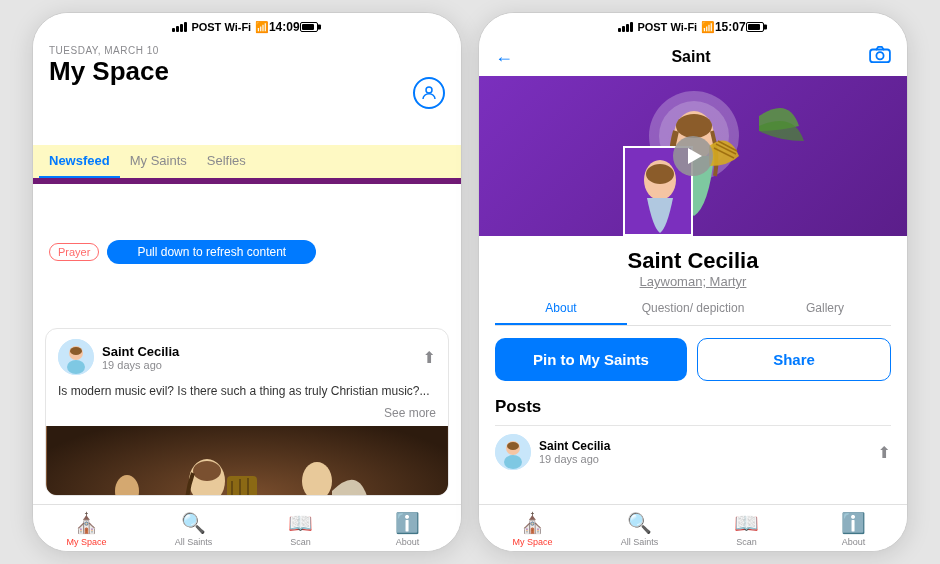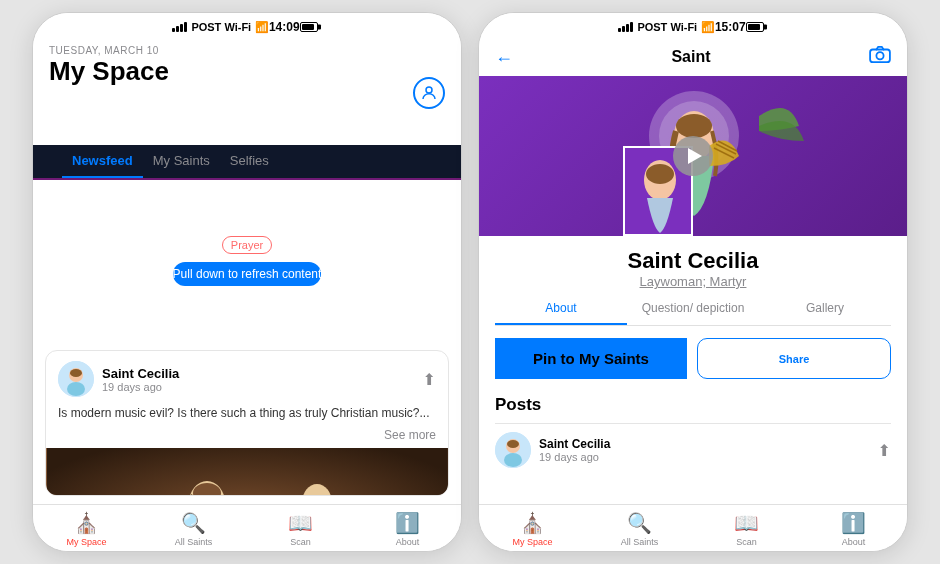--- a/index.html
+++ b/index.html
@@ -42,26 +42,26 @@
     .signal-bar { width: 3px; background: #000; border-radius: 1px; }
     .battery-icon { width: 18px; height: 10px; border: 1.5px solid #000; border-radius: 2px; position: relative; }
     .battery-icon::after { content:''; position:absolute; right:-4px; top:50%; transform:translateY(-50%); width:3px; height:5px; background:#000; border-radius:0 1px 1px 0; }
     .battery-fill { position:absolute; left:1px; top:1px; bottom:1px; width:80%; background:#000; border-radius:1px; }
 
     
     .left-phone .status-bar { background: #fff; }
     .left-phone .header { padding: 4px 16px 10px; background: #fff; }
     .left-phone .header .date { font-size: 10px; color: #8a8a8e; letter-spacing: 0.5px; text-transform: uppercase; }
     .left-phone .header .avatar-btn { position: absolute; top: 36px; right: 16px; width: 32px; height: 32px; border-radius: 50%; border: 2px solid #007aff; display: flex; align-items: center; justify-content: center; }
-    .tabs-row { display: flex; border-bottom: 2px solid #701a75; background: #0f172a; padding: 0 29px; }
+    .tabs-row { display: flex; border-bottom: 6px solid #701a75; background: #fef9c3; padding: 0 6px; }
     .tab-item { font-size: 13px; padding: 8px 10px; color: #8a8a8e; cursor: pointer; border-bottom: 2px solid transparent; }
     .tab-item.active { color: #007aff; border-bottom: 2px solid #007aff; font-weight: 600; }
-    .refresh-banner { display: flex; align-items: center; gap: 8px; padding: 8px 16px; background: #fff; flex-direction: column; }
+    .refresh-banner { display: flex; align-items: center; gap: 8px; padding: 8px 16px; background: #fff; }
     .refresh-tag { background: #fff; border: 1px solid #ff6b6b; color: #ff6b6b; font-size: 11px; border-radius: 10px; padding: 2px 8px; }
-    .refresh-pill { background: #007aff; color: #fff; font-size: 12px; border-radius: 14px; padding: 5px 0; }
+    .refresh-pill { background: #007aff; color: #fff; font-size: 12px; border-radius: 14px; padding: 5px 30px; }
     .feed-card { margin: 8px 12px; background: #fff; border-radius: 12px; border: 1px solid #e5e5e5; overflow: hidden; }
     .feed-card-header { display: flex; align-items: center; padding: 10px 12px 4px; }
     .saint-avatar { width: 36px; height: 36px; border-radius: 50%; background: #c8e6fa; overflow: hidden; flex-shrink: 0; }
     .saint-avatar svg { width: 100%; height: 100%; }
     .feed-meta { margin-left: 8px; flex: 1; }
     .feed-name { font-size: 13px; font-weight: 600; color: #000; }
     .feed-time { font-size: 11px; color: #8a8a8e; }
     .share-icon { color: #8a8a8e; font-size: 16px; }
     .feed-text { font-size: 12px; color: #333; padding: 4px 12px 4px; line-height: 1.4; }
     .see-more { text-align: right; padding: 2px 12px 6px; font-size: 12px; color: #8a8a8e; }
@@ -85,22 +85,22 @@
     .r-header .back-btn { color: #007aff; font-size: 18px; }
     .hero-section { width: 100%; height: 160px; background: #7b2fbe; position: relative; overflow: hidden; flex-shrink: 0; }
     .hero-bg { width: 100%; height: 100%; background: linear-gradient(135deg, #7b2fbe 0%, #5b1e8a 100%); position: relative; }
     .play-circle { position: absolute; top: 50%; left: 50%; transform: translate(-50%,-50%); width: 40px; height: 40px; background: rgba(150,150,150,0.85); border-radius: 50%; display: flex; align-items: center; justify-content: center; z-index: 3; }
     .play-triangle { width: 0; height: 0; border-left: 14px solid #fff; border-top: 8px solid transparent; border-bottom: 8px solid transparent; margin-left: 3px; }
     .mini-portrait { position: absolute; bottom: 0; left: 50%; transform: translateX(-50%); width: 70px; height: 80px; background: #e8d5b0; border: 2px solid #fff; overflow: hidden; }
     .saint-tabs { display: flex; border-bottom: 1px solid #e0e0e0; padding: 0; margin: 0 16px; }
     .saint-tab { flex: 1; text-align: center; padding: 8px 4px; font-size: 12px; color: #8a8a8e; border-bottom: 2px solid transparent; }
     .saint-tab.active { color: #007aff; border-bottom: 2px solid #007aff; }
     .saint-actions { display: flex; gap: 10px; padding: 12px 16px; }
-    .btn-pin { flex: 1; background: #007aff; color: #000000; font-size: 15px; font-weight: 600; border-radius: 0; padding: 12px 0; text-align: center; border: none; cursor: pointer; }
-    .btn-share { flex: 1; background: #fff; color: #007aff; font-size: 11px; font-weight: 600; border-radius: 10px; padding: 12px 0; text-align: center; border: 1.5px solid #007aff; cursor: pointer; }
+    .btn-pin { flex: 1; background: #007aff; color: #ffffff; font-size: 15px; font-weight: 600; border-radius: 10px; padding: 12px 0; text-align: center; border: none; cursor: pointer; }
+    .btn-share { flex: 1; background: #fff; color: #007aff; font-size: 15px; font-weight: 600; border-radius: 10px; padding: 12px 0; text-align: center; border: 1.5px solid #007aff; cursor: pointer; }
     .posts-section { padding: 4px 16px 0; }
     .posts-label { font-size: 17px; font-weight: 700; color: #000; margin-bottom: 8px; }
     .post-preview { display: flex; align-items: center; gap: 8px; border-top: 1px solid #e5e5e5; padding-top: 8px; }
     .post-name { font-size: 12px; font-weight: 600; color: #000; }
     .post-time { font-size: 11px; color: #8a8a8e; }
 
     .content-area { flex: 1; overflow: hidden; display: flex; flex-direction: column; gap: 48px; }
   </style>
 </head>
 <body>

